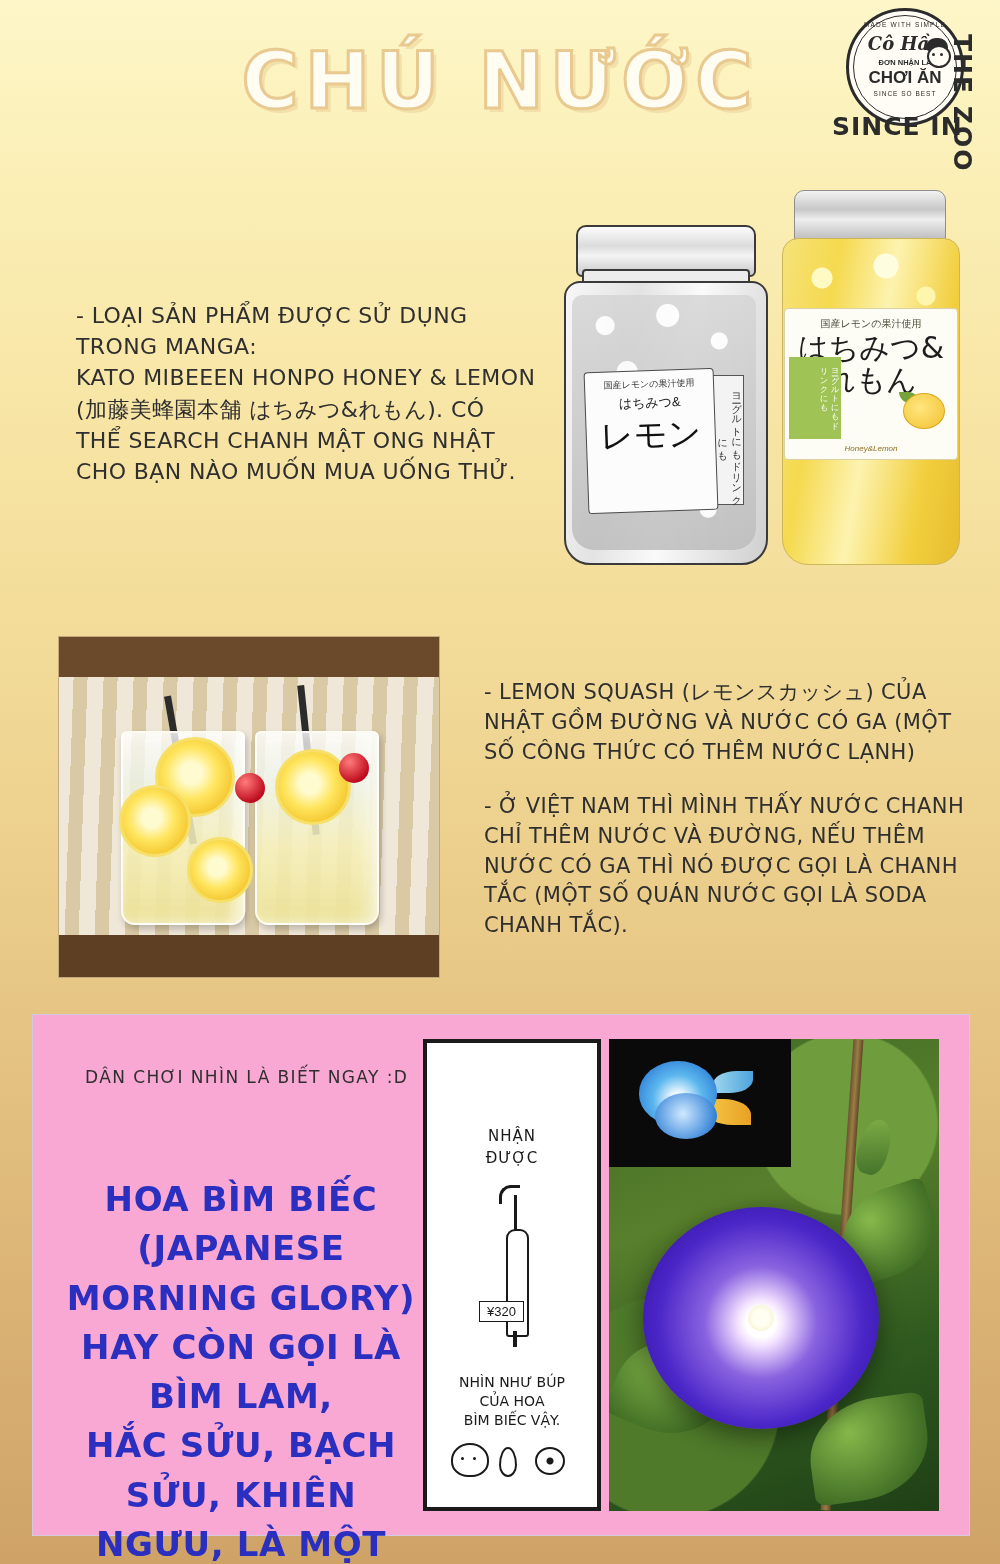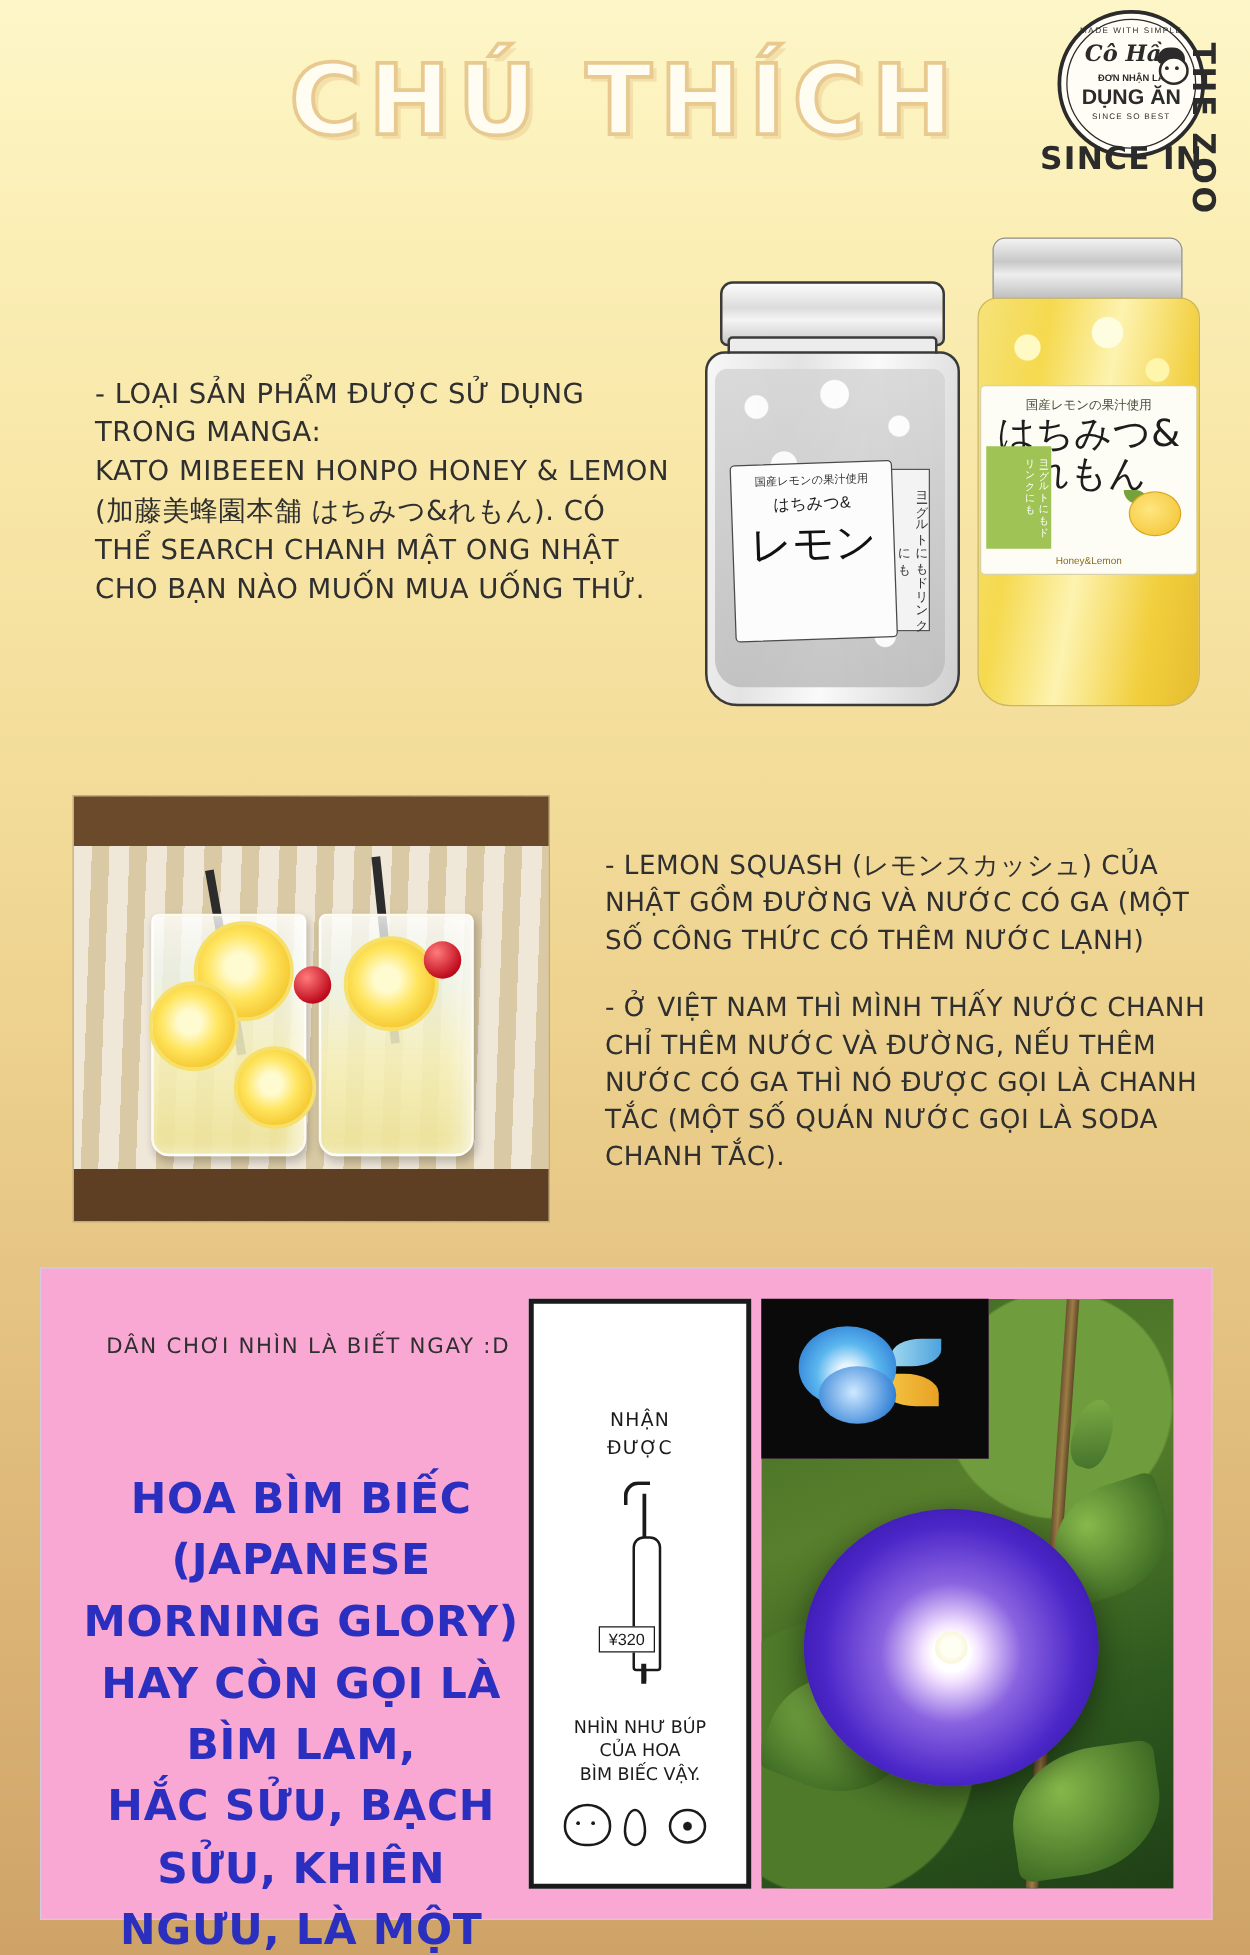--- a/index.html
+++ b/index.html
@@ -324,21 +324,21 @@
     background: radial-gradient(ellipse at 40% 40%, #ffe680, #f2c12e);
     border-radius: 50% 50% 50% 50%;
     border: 1.5px solid #d9a81f;
   }
   #jar-color .label .lemon-leaf {
     position: absolute; right: 38px; bottom: 56px; width: 20px; height: 11px;
     background: #76a23c; border-radius: 0 12px 0 12px;
   }
   #jar-color .label .bottom-jp {
     position: absolute; bottom: 6px; left: 0; width: 100%;
-    text-align: center; font-size: 8px; color: #8a6d1e;
+    text-align: center; font-size: 8px; color: #8a6d1e; font-style: italic;
   }
 
   
   #photo-squash {
     position: absolute;
     top: 636px; left: 58px;
     width: 380px; height: 340px;
     background:
       linear-gradient(180deg,#6b4a2c 0 40px, transparent 40px),
       linear-gradient(0deg,#5e3f24 0 42px, transparent 42px),
@@ -557,29 +557,29 @@
   #glory-photo .bud {
     position: absolute; left: 250px; top: 80px; width: 30px; height: 56px;
     background: linear-gradient(160deg,#7fae46,#42702a);
     border-radius: 50% 50% 40% 40%;
     transform: rotate(16deg);
   }
 </style>
 </head>
 <body>
 
-<div class="page-title">CHÚ THÍCH</div>
+<div class="page-title">CHÚ NƯỚC</div>
 
 <div class="stamp">
   <div class="ring"></div>
   <div class="ring inner"></div>
   <div class="top-arc">MADE WITH SIMPLE</div>
   <div class="brand">Cô Hầu</div>
   <div class="sub1">ĐƠN NHẬN LÀ</div>
-  <div class="sub2">DỤNG ĂN</div>
+  <div class="sub2">CHƠI ĂN</div>
   <div class="sub3">SINCE SO BEST</div>
   <div class="face">
     <div class="hair"></div>
     <div class="head"></div>
     <div class="eye l"></div>
     <div class="eye r"></div>
   </div>
 </div>
 
 <div class="wall-in">SINCE IN</div>

